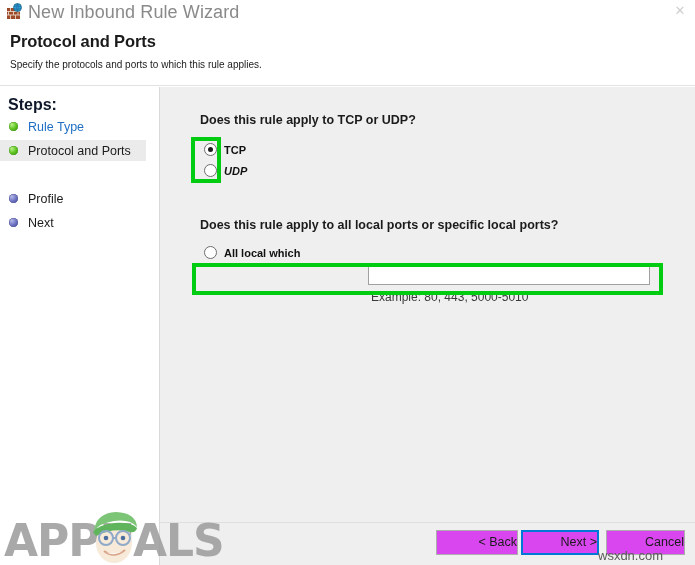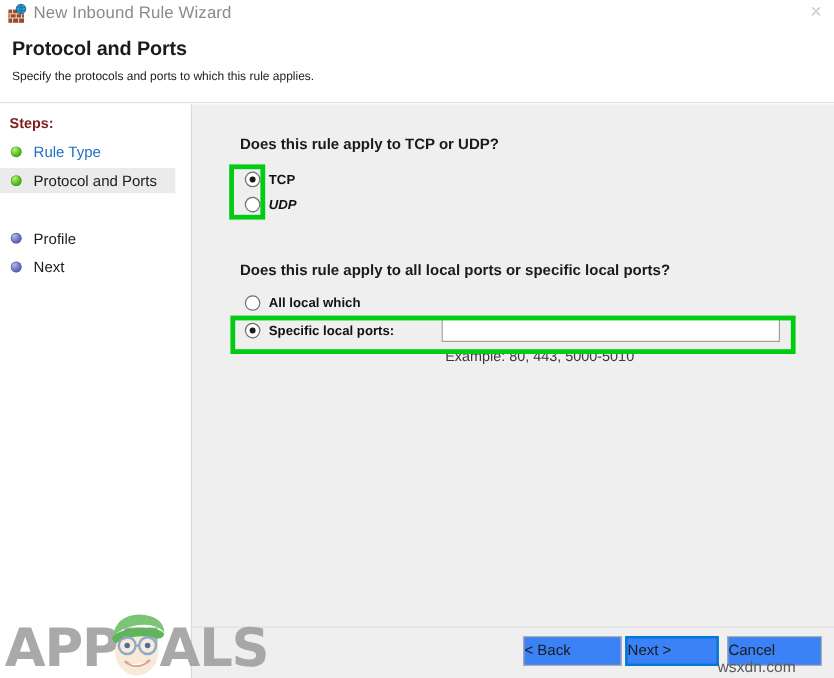--- a/index.html
+++ b/index.html
@@ -30,21 +30,21 @@
     background: #ffffff;
   }
   #title-icon {
     position: absolute;
     left: 6px; top: 3px;
     width: 17px; height: 17px;
   }
   #title-text {
     position: absolute;
     left: 28px; top: 2px;
-    font-size: 14px;
+    font-size: 18px;
     color: #8a8a8a;
     letter-spacing: .1px;
     white-space: nowrap;
   }
   #close-btn {
     position: absolute;
     right: 4px; top: 2px;
     width: 22px; height: 18px;
     color: #cfcfcf;
     font-size: 13px;
@@ -83,23 +83,23 @@
     left: 0; top: 87px;
     width: 160px; height: 478px;
     background: #ffffff;
     border-right: 1px solid #d9d9d9;
     box-sizing: border-box;
     overflow: hidden;
   }
   #steps-label {
     position: absolute;
     left: 8px; top: 9px;
-    font-size: 12px;
-    font-weight: bold;
-    color: #7f1d1d;
+    font-size: 16px;
+    font-weight: bold;
+    color: #0f172a;
   }
   .step-row {
     position: absolute;
     left: 0;
     width: 146px;
     height: 21px;
     display: flex;
     align-items: center;
   }
   .step-row.highlight { background: #ebebeb; }
@@ -221,27 +221,27 @@
     left: 160px; top: 522px;
     width: 535px; height: 43px;
     background: #efefef;
     border-top: 1px solid #dedede;
     box-sizing: border-box;
   }
   .btn {
     position: absolute;
     top: 7px;
     height: 25px;
-    background: #3b82f6;
+    background: #d946ef;
     border: 1px solid #adadad;
     box-sizing: border-box;
     font-family: "Liberation Sans", sans-serif;
     font-size: 12.5px;
     color: #1b1b1b;
-    text-align: left;
+    text-align: right;
     line-height: 23px;
     padding: 0;
   }
   #btn-back   { left: 276px; width: 82px; }
   #btn-next   { left: 361px; width: 78px; border: 2px solid #0078d7; line-height: 21px; }
   #btn-cancel { left: 446px; width: 79px; }
 
   
   #appuals {
     position: absolute;
@@ -344,24 +344,20 @@
       <span class="radio-label">UDP</span>
     </div>
 
     <div class="question" id="q-ports">Does this rule apply to all local ports or specific local ports?</div>
 
     <div class="radio-row" id="r-all">
       <span class="radio"></span>
       <span class="radio-label">All local which</span>
     </div>
 
-    <div class="radio-row" id="r-spec">
-      <span class="radio checked"></span>
-      <span class="radio-label">Specific local ports:</span>
-    </div>
 
     <input id="ports-input" type="text" placeholder="" style="">
 
     <div id="ports-example">Example: 80, 443, 5000-5010</div>
   </div>
 
   <div class="anno" id="anno-protocol"></div>
   <div class="anno" id="anno-ports"></div>
 
   <div id="footer">

